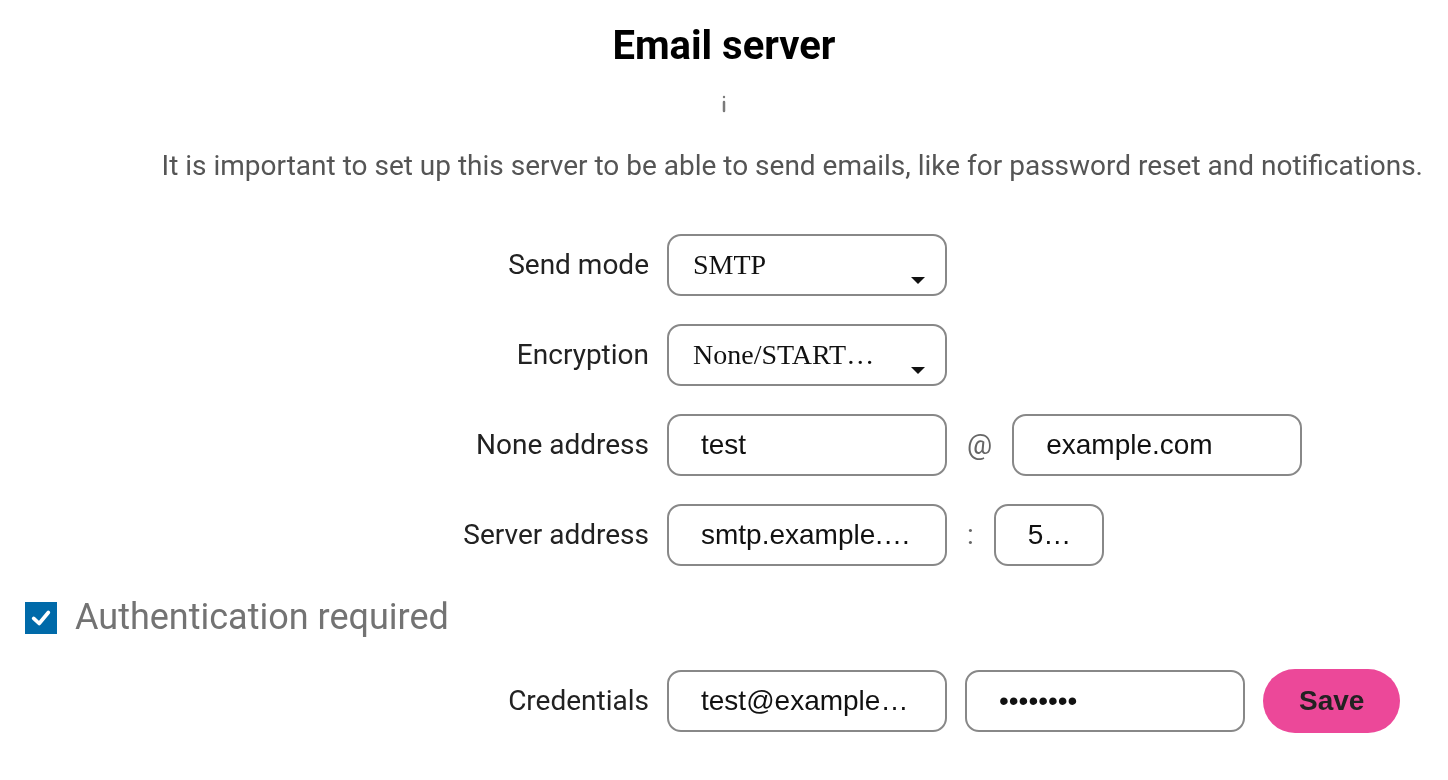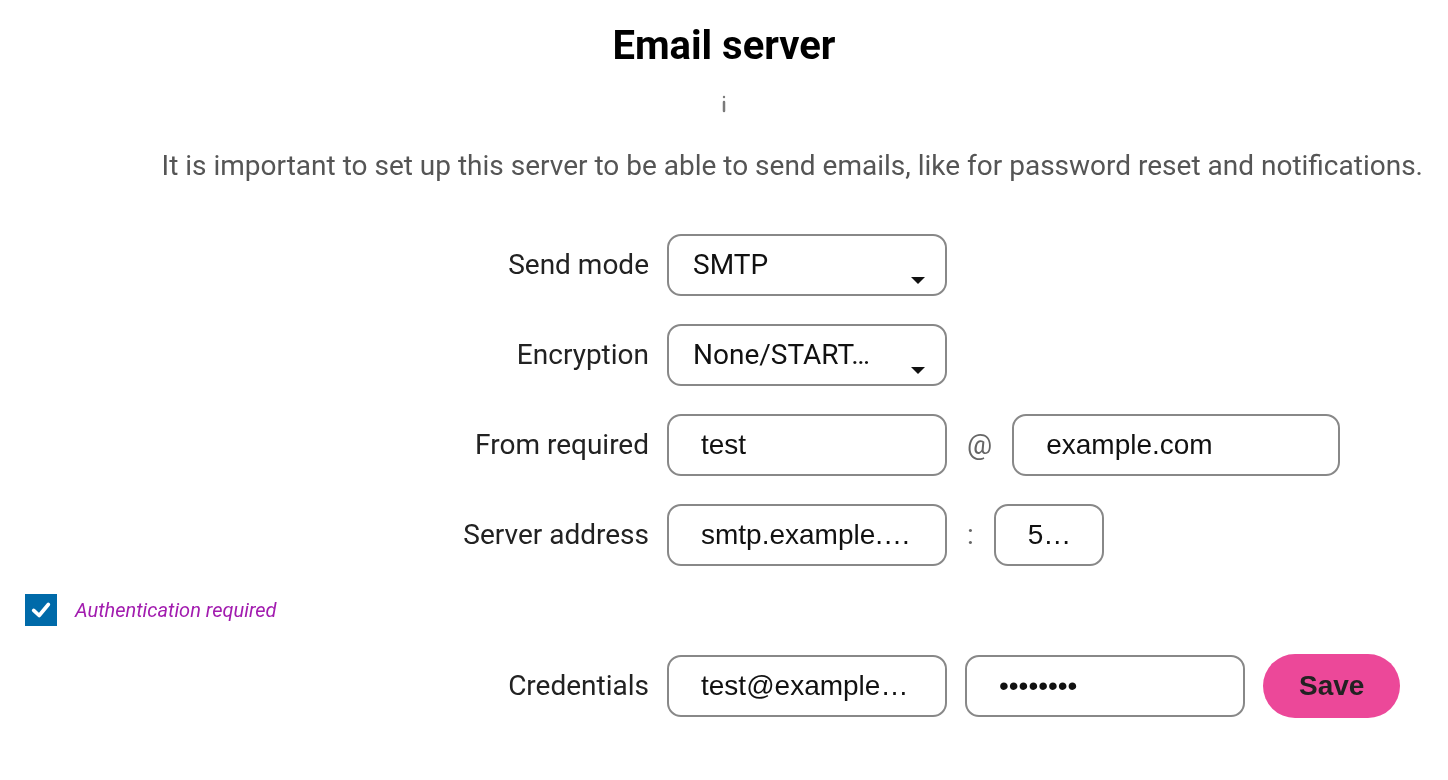--- a/index.html
+++ b/index.html
@@ -64,20 +64,21 @@
       font-size: 28px;
       color: #111;
       cursor: pointer;
       background: #fff;
     }
     .select .txt {
       overflow: hidden;
       text-overflow: ellipsis;
       white-space: nowrap;
       max-width: 190px;
+      font-family: Liberation Serif, serif;
     }
     .select .chevron {
       position: absolute;
       right: 18px;
       top: 50%;
       transform: translateY(-50%);
       width: 18px;
       height: 12px;
       color: #111;
     }
@@ -104,23 +105,22 @@
       height: 32px;
       background: #006aa9;
       display: inline-flex;
       align-items: center;
       justify-content: center;
       color: #fff;
       cursor: pointer;
       flex-shrink: 0;
     }
     .cb-label {
-      font-size: 20px;
-      color: #a21caf;
-      font-style: italic;
+      font-size: 36px;
+      color: #737373;
     }
     .btn {
       background: #ec4899;
       border: none;
       border-radius: 999px;
       padding: 16px 36px;
       font-size: 28px;
       font-weight: 700;
       color: #222;
       cursor: pointer;
@@ -130,21 +130,21 @@
       display: flex;
       align-items: center;
       gap: 20px;
     }
     .bottom-text {
       color: #555;
       font-size: 28px;
     }
     .w-select { width: 280px; }
     .w-input-from { width: 280px; }
-    .w-input-domain { width: 328px; }
+    .w-input-domain { width: 290px; }
     .w-input-server { width: 280px; }
     .w-input-port { width: 110px; }
     .w-input-cred-user { width: 280px; }
     .w-input-cred-pass { width: 280px; }
   </style>
 </head>
 <body>
 
 <div class="title-row">
   <h1 class="title">Email server</h1>
@@ -178,21 +178,21 @@
       <span class="txt">None/START…</span>
       <span class="chevron">
         <svg viewBox="0 0 18 12" width="18" height="12">
             <path d="M2 3 L9 10 L16 3 Z" fill="currentColor"></path>
           </svg>
       </span>
     </div>
   </div>
 
   <div class="row">
-    <div class="label-col">From required</div>
+    <div class="label-col">None address</div>
     <input class="input w-input-from" value="test" style="">
     <span class="sep">@</span>
     <input class="input w-input-domain" value="example.com" style="">
   </div>
 
   <div class="row">
     <div class="label-col">Server address</div>
     <input class="input w-input-server" value="smtp.example.c…" style="">
     <span class="sep">:</span>
     <input class="input w-input-port" value="587" style="">

